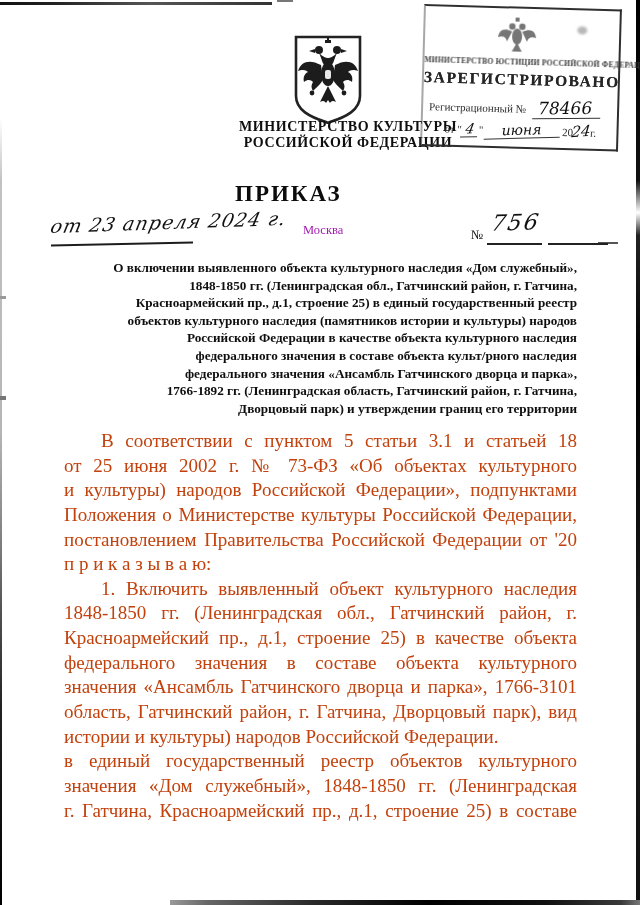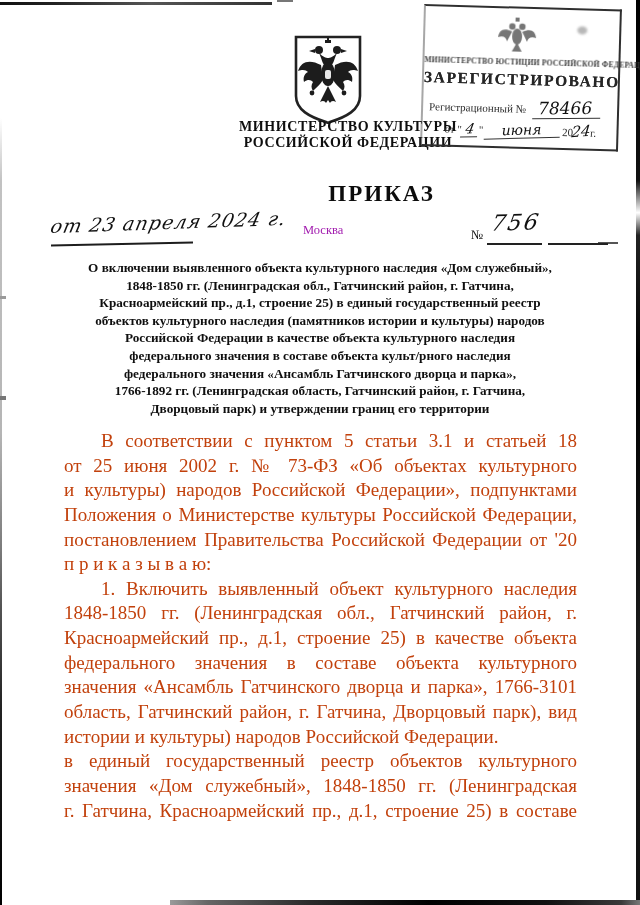--- a/index.html
+++ b/index.html
@@ -43,36 +43,36 @@
   #stamp-regnum{display:inline-block;font-size:17px;margin-left:6px;
                 border-bottom:1.4px solid #333;padding:0 8px 0 6px;transform:rotate(-2deg);}
   #stamp-dateline{position:absolute;left:22px;top:112px;font-size:11px;color:#2c2c2c;white-space:nowrap;}
   .du{border-bottom:1.3px solid #333;display:inline-block;}
   #stamp-day{font-size:14px;padding:0 4px;transform:rotate(-3deg) skewX(-12deg);}
   #stamp-month{font-size:14px;padding:0 10px;min-width:56px;text-align:center;transform:rotate(-3deg);}
   #stamp-yearhand{font-size:15px;transform:rotate(-6deg) skewX(-10deg);margin-left:-2px;}
   .hand{font-family:"DejaVu Serif",serif;font-style:italic;display:inline-block;color:#111;}
 
   
-  #doc-type{position:absolute;left:235px;top:181px;width:200px;text-align:right;
+  #doc-type{position:absolute;left:235px;top:181px;width:200px;text-align:left;
             font-size:23px;font-weight:bold;letter-spacing:2px;color:#0c0c0c;}
   #order-date{position:absolute;left:52px;top:211px;font-size:19px;letter-spacing:1px;
               transform:skewX(-14deg) rotate(-2deg);}
   #order-date-line{position:absolute;left:51px;top:243px;width:142px;height:1.6px;background:#1d1d1d;
                    transform:rotate(-1.2deg);}
   #city{position:absolute;left:303px;top:223px;font-size:12.5px;color:#a21caf;}
   #num-label{position:absolute;left:471px;top:227px;font-size:13px;color:#141414;}
   #num-value{position:absolute;left:492px;top:210px;font-size:22px;letter-spacing:2px;
              transform:skewX(-12deg) rotate(-2deg);}
   #num-line1{position:absolute;left:487px;top:243px;width:55px;height:1.5px;background:#222;}
   #num-line2{position:absolute;left:548px;top:243px;width:60px;height:1.5px;background:#222;}
 
   
   #subject-block{position:absolute;left:63px;top:259px;width:514px;}
-  .subject-line{height:17.6px;line-height:17.6px;text-align:center;font-weight:bold;
+  .subject-line{height:17.6px;line-height:17.6px;text-align:right;font-weight:bold;
                 font-size:13.2px;color:#0f0f0f;white-space:nowrap;}
 
   
   #body-block{position:absolute;left:64px;top:429px;width:513px;}
   .bline{height:24.65px;line-height:24.65px;overflow:hidden;text-align:justify;
          font-size:19px;color:#c2410c;}
   .bline.j::after{content:"";display:inline-block;width:100%;}
   .bline.ind{text-indent:37px;}
 </style>
 </head>

